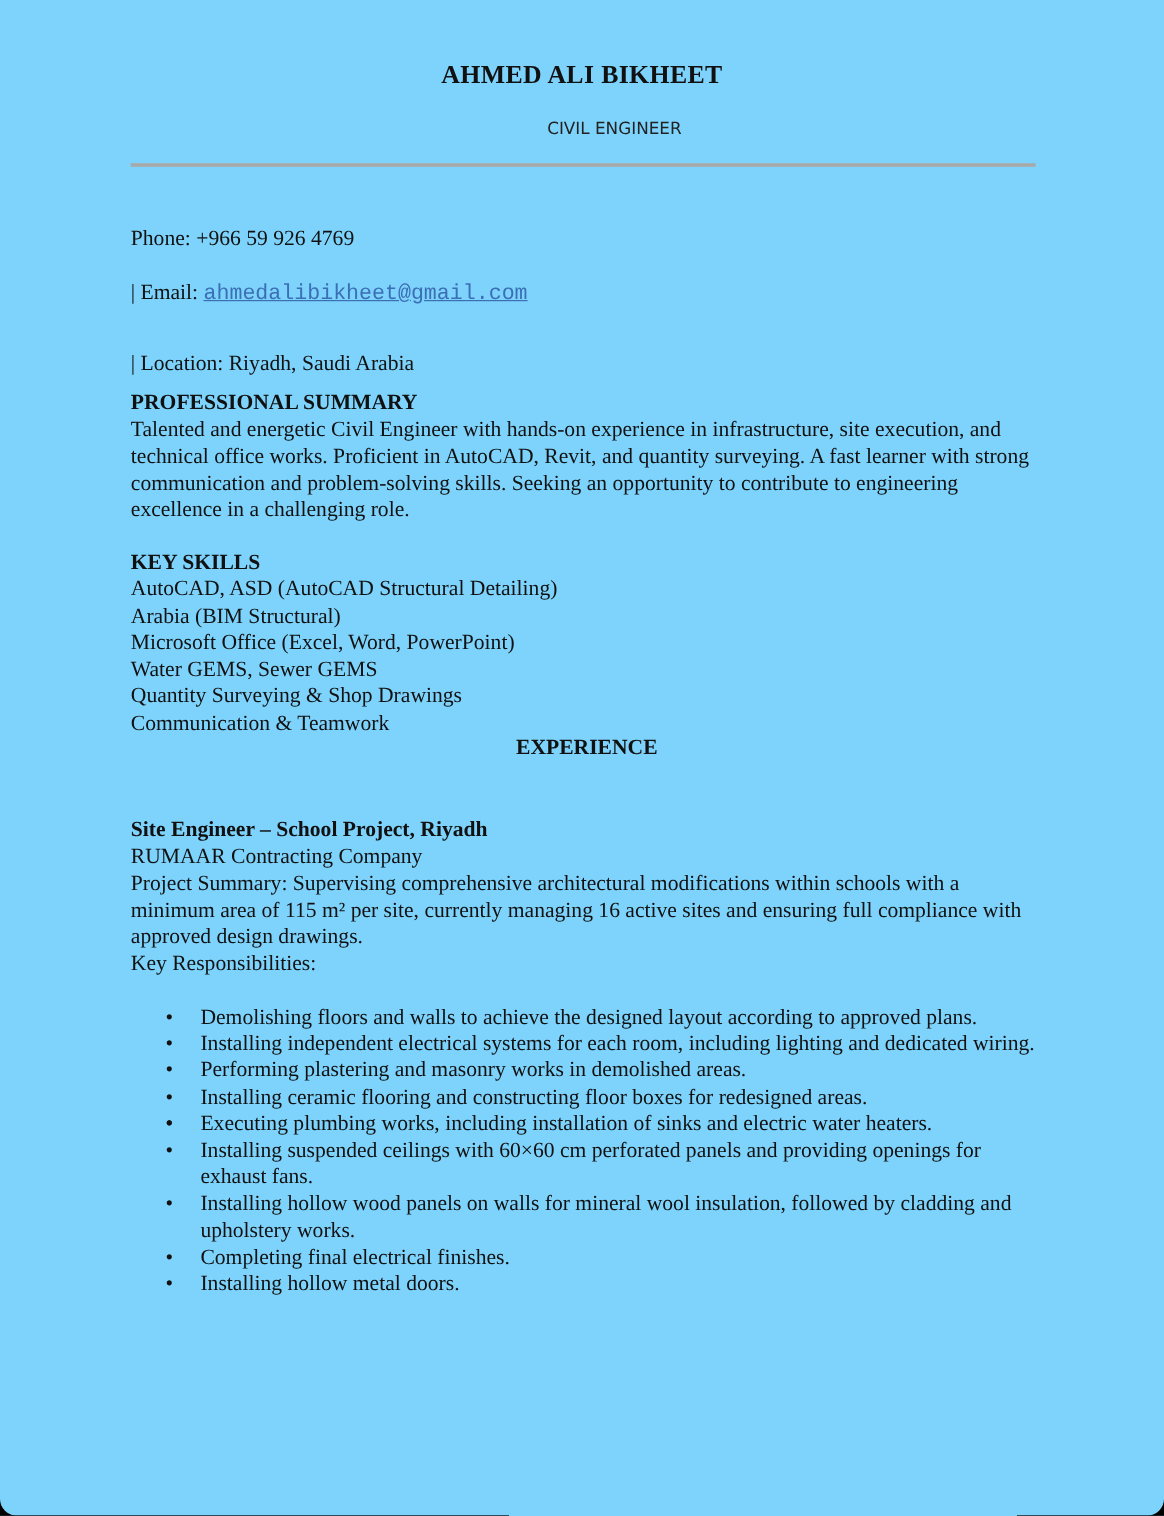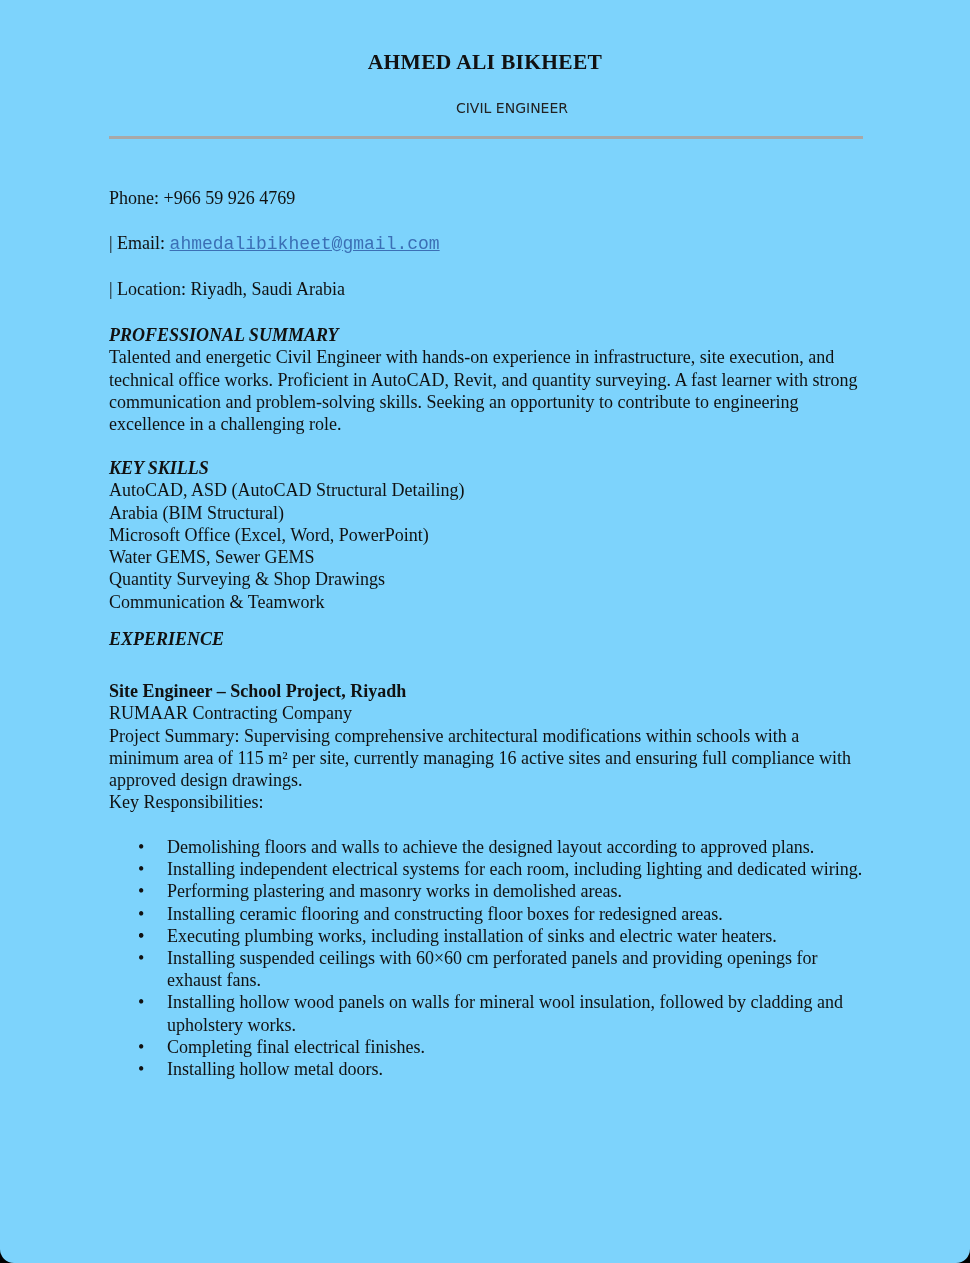--- a/index.html
+++ b/index.html
@@ -50,21 +50,21 @@
       position: absolute;
       top: 136px;
       left: 109px;
       width: 754px;
       height: 3px;
       background: #a8a8a8;
     }
     .line { position: absolute; left: 109px; font-size: 18px; white-space: nowrap; }
     .email-link { color: #3b6fb5; text-decoration: underline; cursor: pointer; font-family: Liberation Mono, monospace; }
     .section { position: absolute; left: 109px; width: 760px; font-size: 18px; line-height: 22.3px; }
-    .heading { font-weight: bold; font-style: italic; }
+    .heading { font-weight: bold; }
     .para { margin: 0; }
     .job-title { font-weight: bold; }
     ul.resp {
       position: absolute;
       left: 109px;
       top: 836px;
       width: 760px;
       margin: 0;
       padding: 0;
       list-style: none;
@@ -91,40 +91,40 @@
   <div class="rule"></div>
 
   <div class="line" style="top:188px;">
     <span>Phone: </span><span>+966 59 926 4769</span>
   </div>
 
   <div class="line" style="top:233px;">
     <span>| Email: </span><a class="email-link">ahmedalibikheet@gmail.com</a>
   </div>
 
-  <div class="line" style="top:279px;">
+  <div class="line" style="top:292px;">
     <span>| Location: </span><span>Riyadh, Saudi Arabia</span>
   </div>
 
   <div class="section" style="top:324px;">
     <div class="heading">PROFESSIONAL SUMMARY</div>
     <p class="para">Talented and energetic Civil Engineer with hands-on experience in infrastructure, site execution, and technical office works. Proficient in AutoCAD, Revit, and quantity surveying. A fast learner with strong communication and problem-solving skills. Seeking an opportunity to contribute to engineering excellence in a challenging role.</p>
   </div>
 
   <div class="section" style="top:457px;">
     <div class="heading">KEY SKILLS</div>
     <div>AutoCAD, ASD (AutoCAD Structural Detailing)</div>
     <div>Arabia (BIM Structural)</div>
     <div>Microsoft Office (Excel, Word, PowerPoint)</div>
     <div>Water GEMS, Sewer GEMS</div>
     <div>Quantity Surveying &amp; Shop Drawings</div>
     <div>Communication &amp; Teamwork</div>
   </div>
 
-  <div class="section" style="top:628px;">
+  <div class="section" style="top:611px;text-align:center;">
     <div class="heading">EXPERIENCE</div>
   </div>
 
   <div class="section" style="top:680px;">
     <div class="job-title">Site Engineer – School Project, Riyadh</div>
     <div>RUMAAR Contracting Company</div>
     <p class="para" style="width:752px;">Project Summary: Supervising comprehensive architectural modifications within schools with a minimum area of 115 m² per site, currently managing 16 active sites and ensuring full compliance with approved design drawings.</p>
     <div>Key Responsibilities:</div>
   </div>
 

